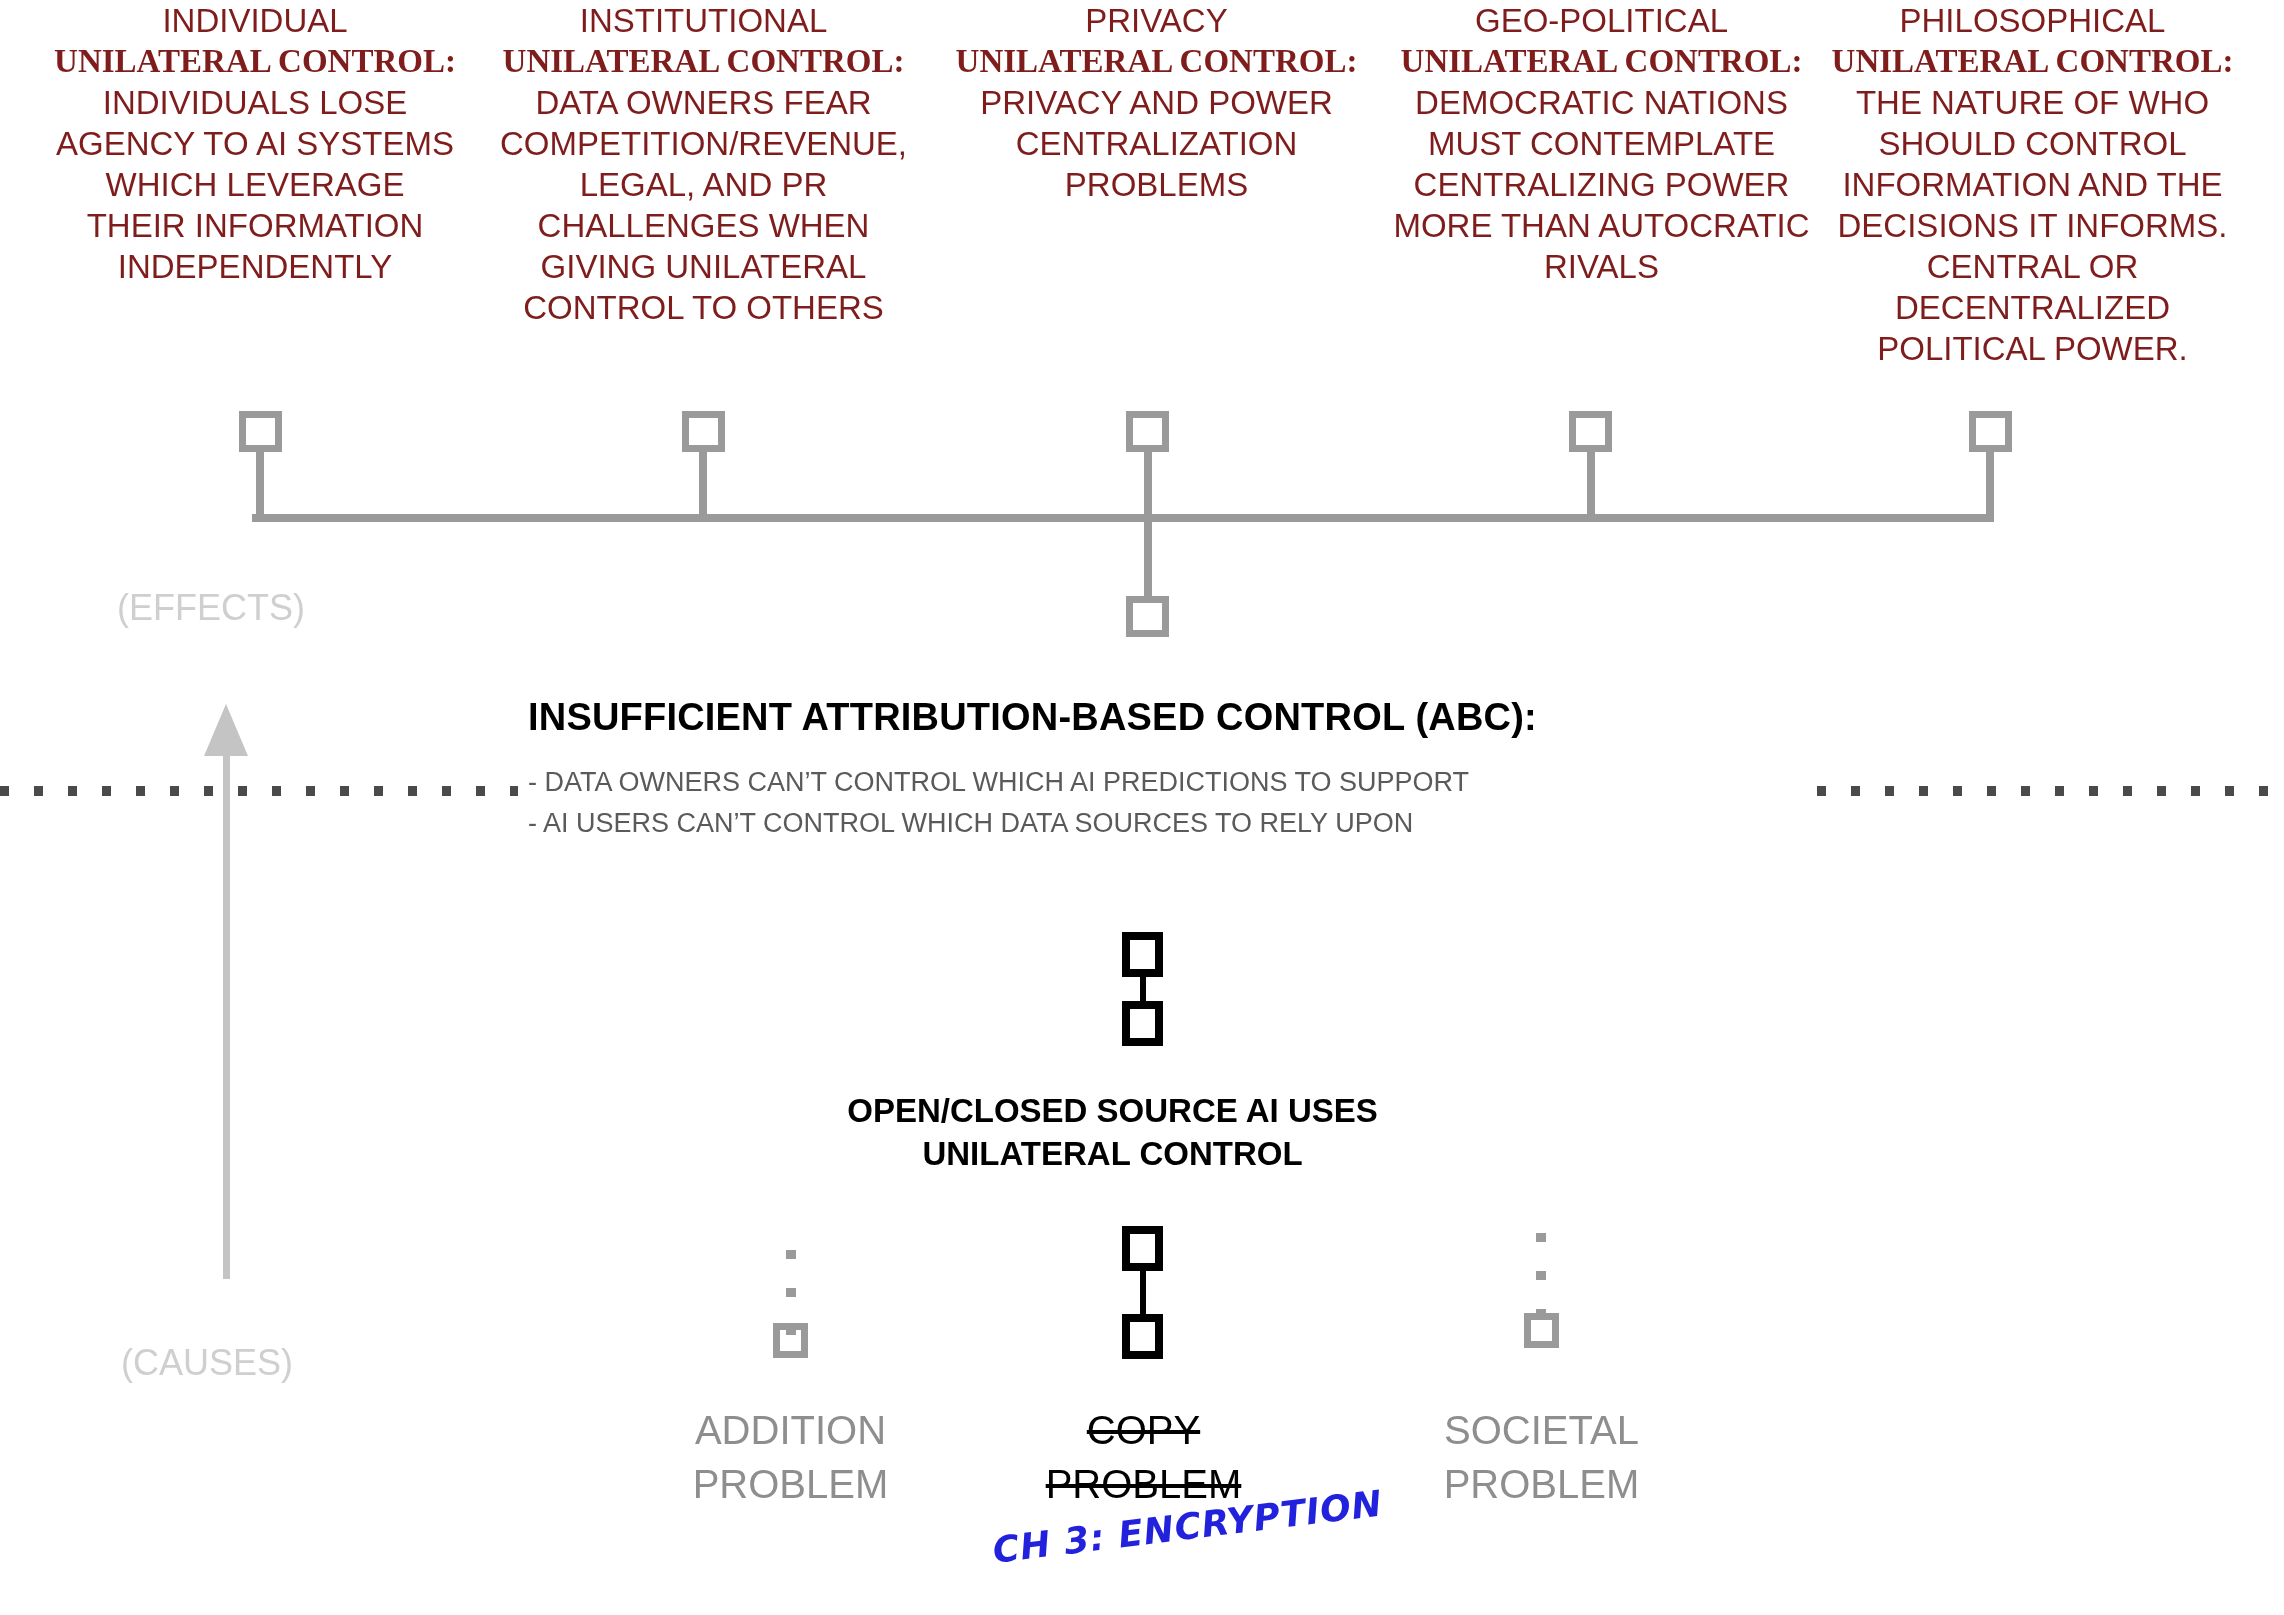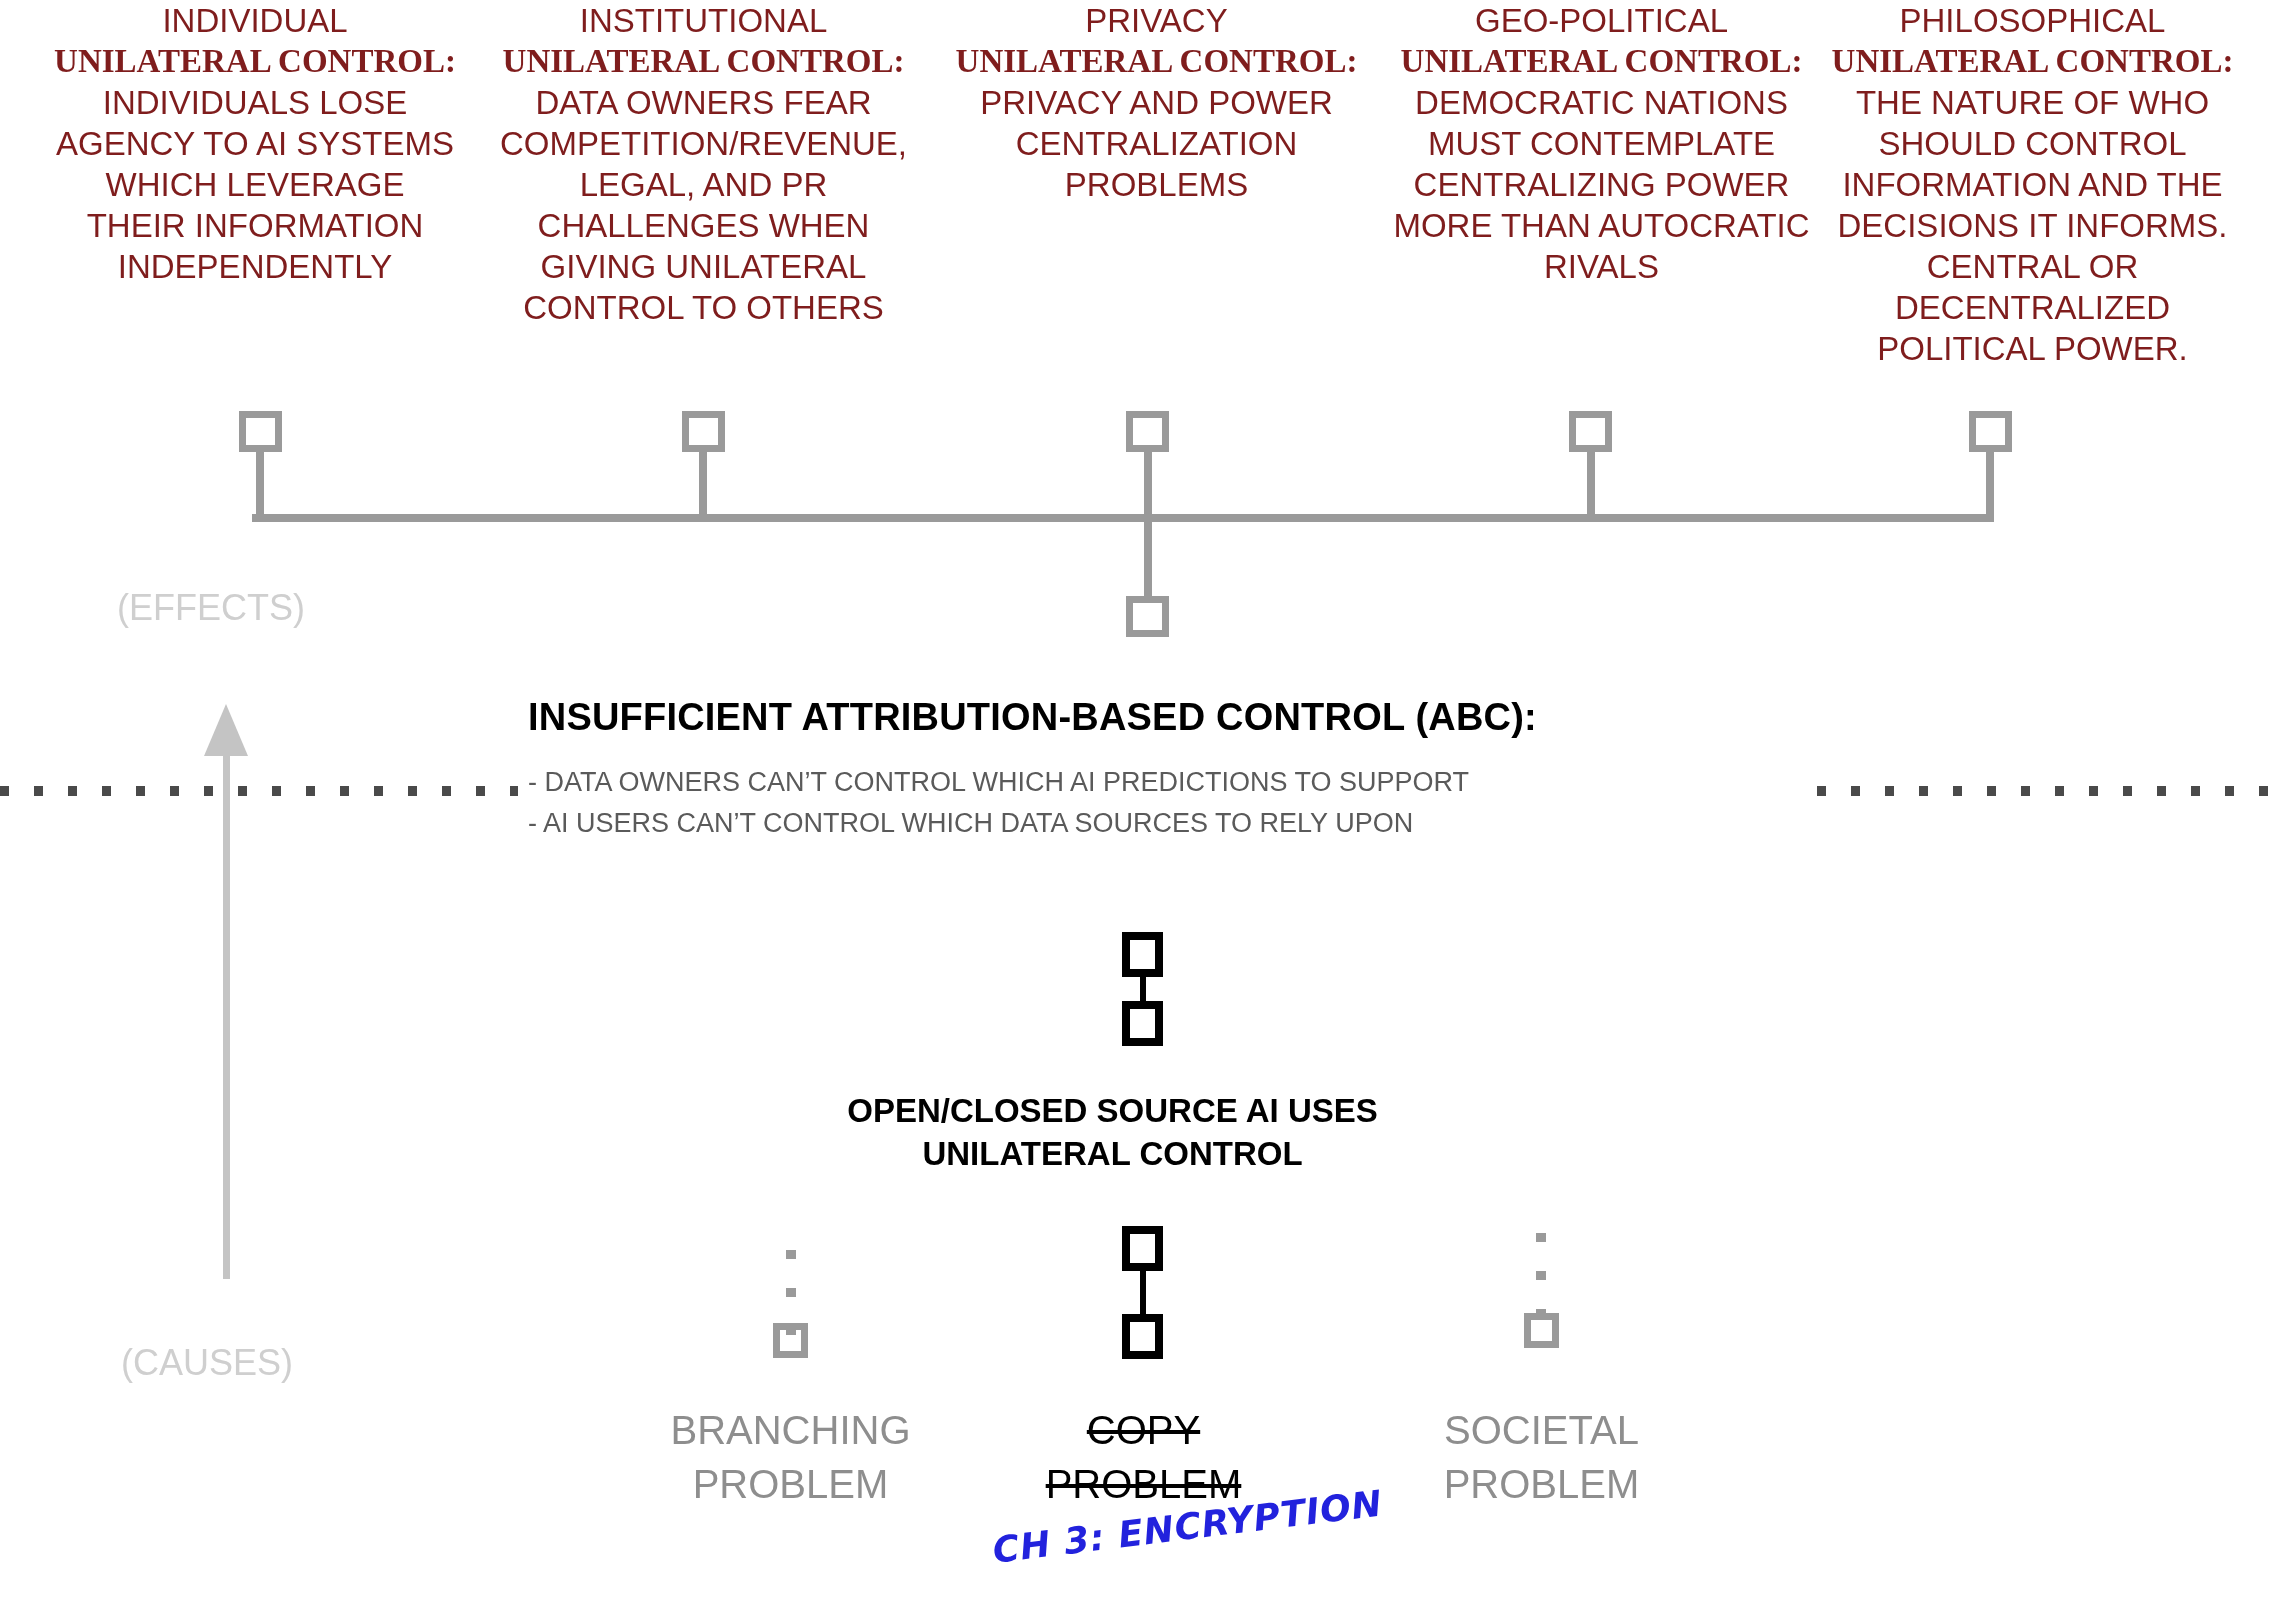--- a/index.html
+++ b/index.html
@@ -271,21 +271,21 @@
   <div class="bbox" style="left:1122px; top:1001px; width:41px; height:45px;"></div>
 
   <div id="center-caption">
     <span>OPEN/CLOSED SOURCE AI USES</span>
     <span>UNILATERAL CONTROL</span>
   </div>
 
   <div class="dotted-vert" style="left:786px; top:1250px; height:108px;"></div>
   <div class="small-gbox" style="left:773px; top:1323px;"></div>
   <div class="problem-label" style="left:609px; top:1403px;">
-    <span>BRANCHING</span>
+    <span>ADDITION</span>
     <span>PROBLEM</span>
   </div>
 
   <div class="bbox" style="left:1122px; top:1226px; width:41px; height:45px;"></div>
   <div class="bvline" style="left:1140px; top:1265px; height:54px;"></div>
   <div class="bbox" style="left:1122px; top:1314px; width:41px; height:45px;"></div>
   <div class="problem-label struck" style="left:962px; top:1403px;">
     <span>COPY</span>
     <span>PROBLEM</span>
   </div>

